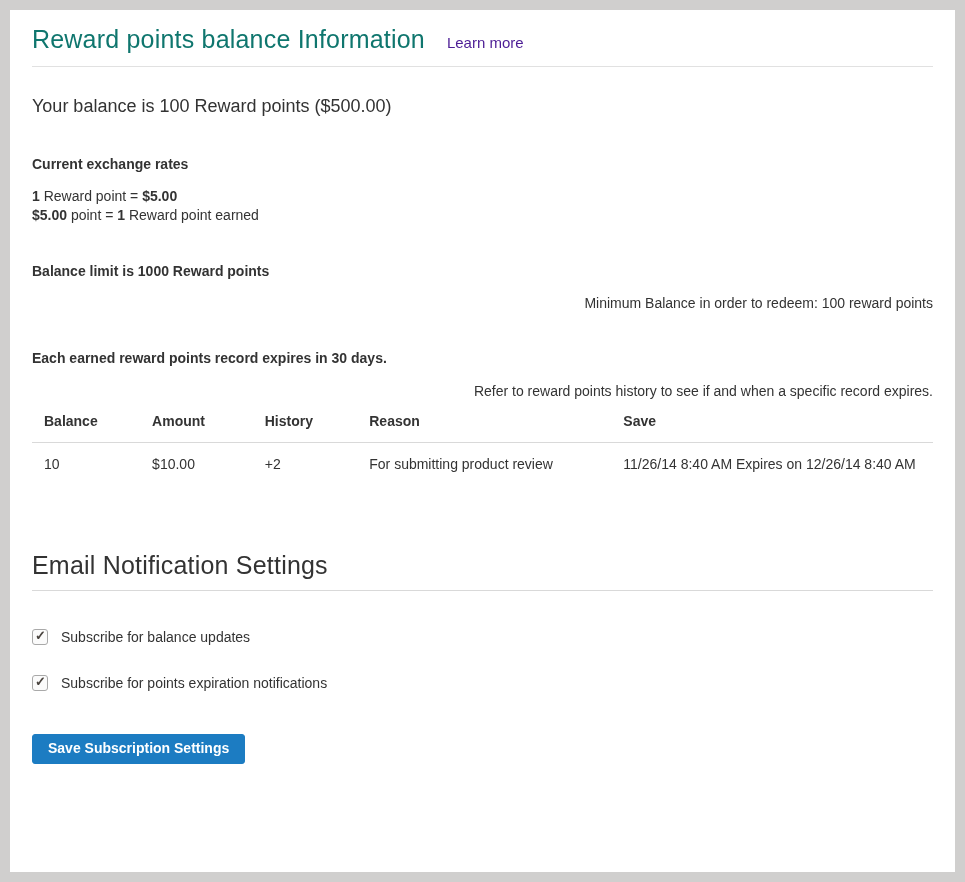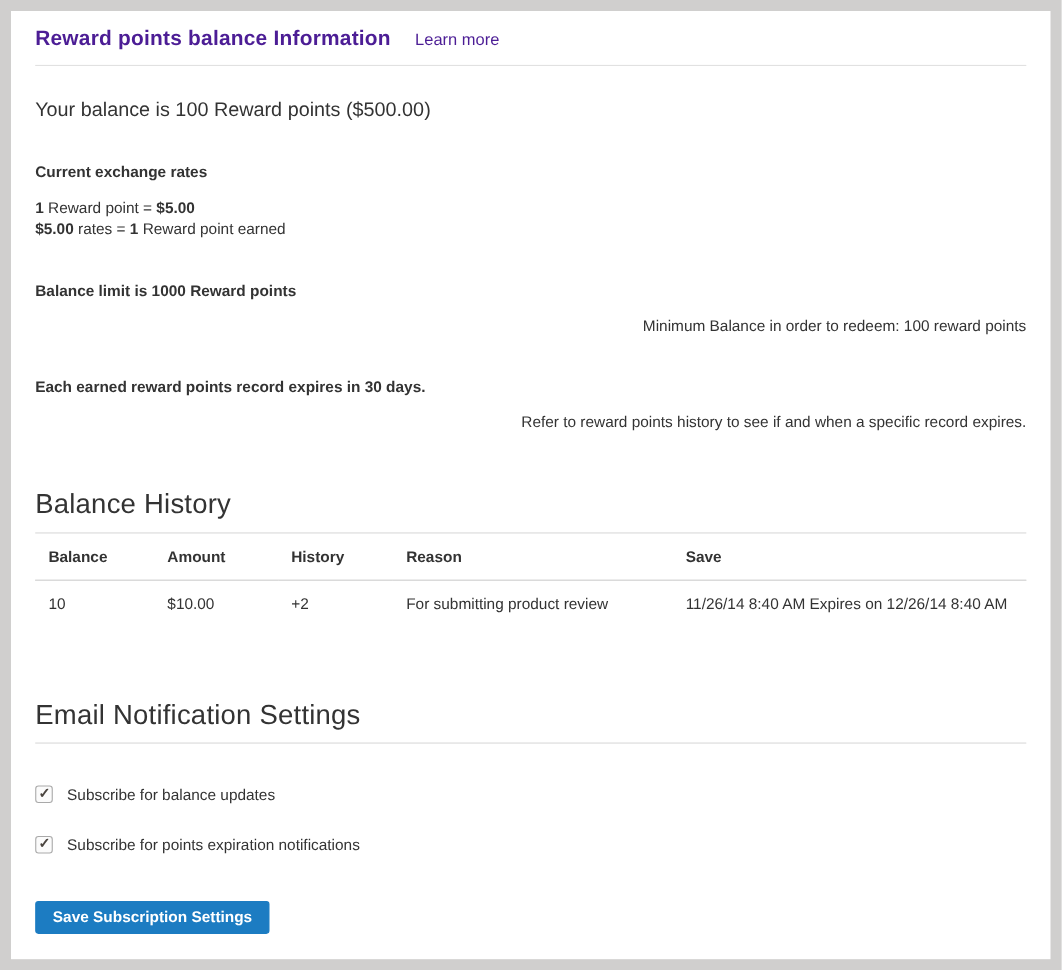--- a/index.html
+++ b/index.html
@@ -26,23 +26,23 @@
 
   
   .title-row {
     display: flex;
     align-items: baseline;
     gap: 22px;
     padding-bottom: 11px;
     border-bottom: 1px solid #e1e1e1;
   }
   .page-title {
-    font-size: 19px;
-    font-weight: 700;
-    color: #4c1d95;
+    font-size: 25px;
+    font-weight: 400;
+    color: #0f766e;
     margin: 0;
     line-height: 1.25;
     letter-spacing: 0.2px;
   }
   .learn-more {
     font-size: 15px;
     color: #4c1d95;
     text-decoration: none;
     cursor: pointer;
   }
@@ -173,32 +173,31 @@
       <h1 class="page-title">Reward points balance Information</h1>
       <a class="learn-more" href="#">Learn more</a>
     </div>
 
     
     <p class="balance-summary">Your balance is 100 Reward points ($500.00)</p>
 
     
     <p class="section-label">Current exchange rates</p>
     <p class="rate-line first"><strong>1</strong><span> Reward point = </span><strong>$5.00</strong></p>
-    <p class="rate-line"><strong>$5.00</strong><span> rates = </span><strong>1</strong><span> Reward point earned</span></p>
+    <p class="rate-line"><strong>$5.00</strong><span> point = </span><strong>1</strong><span> Reward point earned</span></p>
 
     
     <p class="section-label">Balance limit is 1000 Reward points</p>
     <p class="plain-line">Minimum Balance in order to redeem: 100 reward points</p>
 
     
     <p class="section-label">Each earned reward points record expires in 30 days.</p>
     <p class="plain-line">Refer to reward points history to see if and when a specific record expires.</p>
 
     
-    <h2 class="section-heading history-heading">Balance History</h2>
     <table class="history">
       <thead>
         <tr>
           <th class="col-balance">Balance</th>
           <th class="col-amount">Amount</th>
           <th class="col-points">History</th>
           <th class="col-reason">Reason</th>
           <th class="col-date">Save</th>
         </tr>
       </thead>

